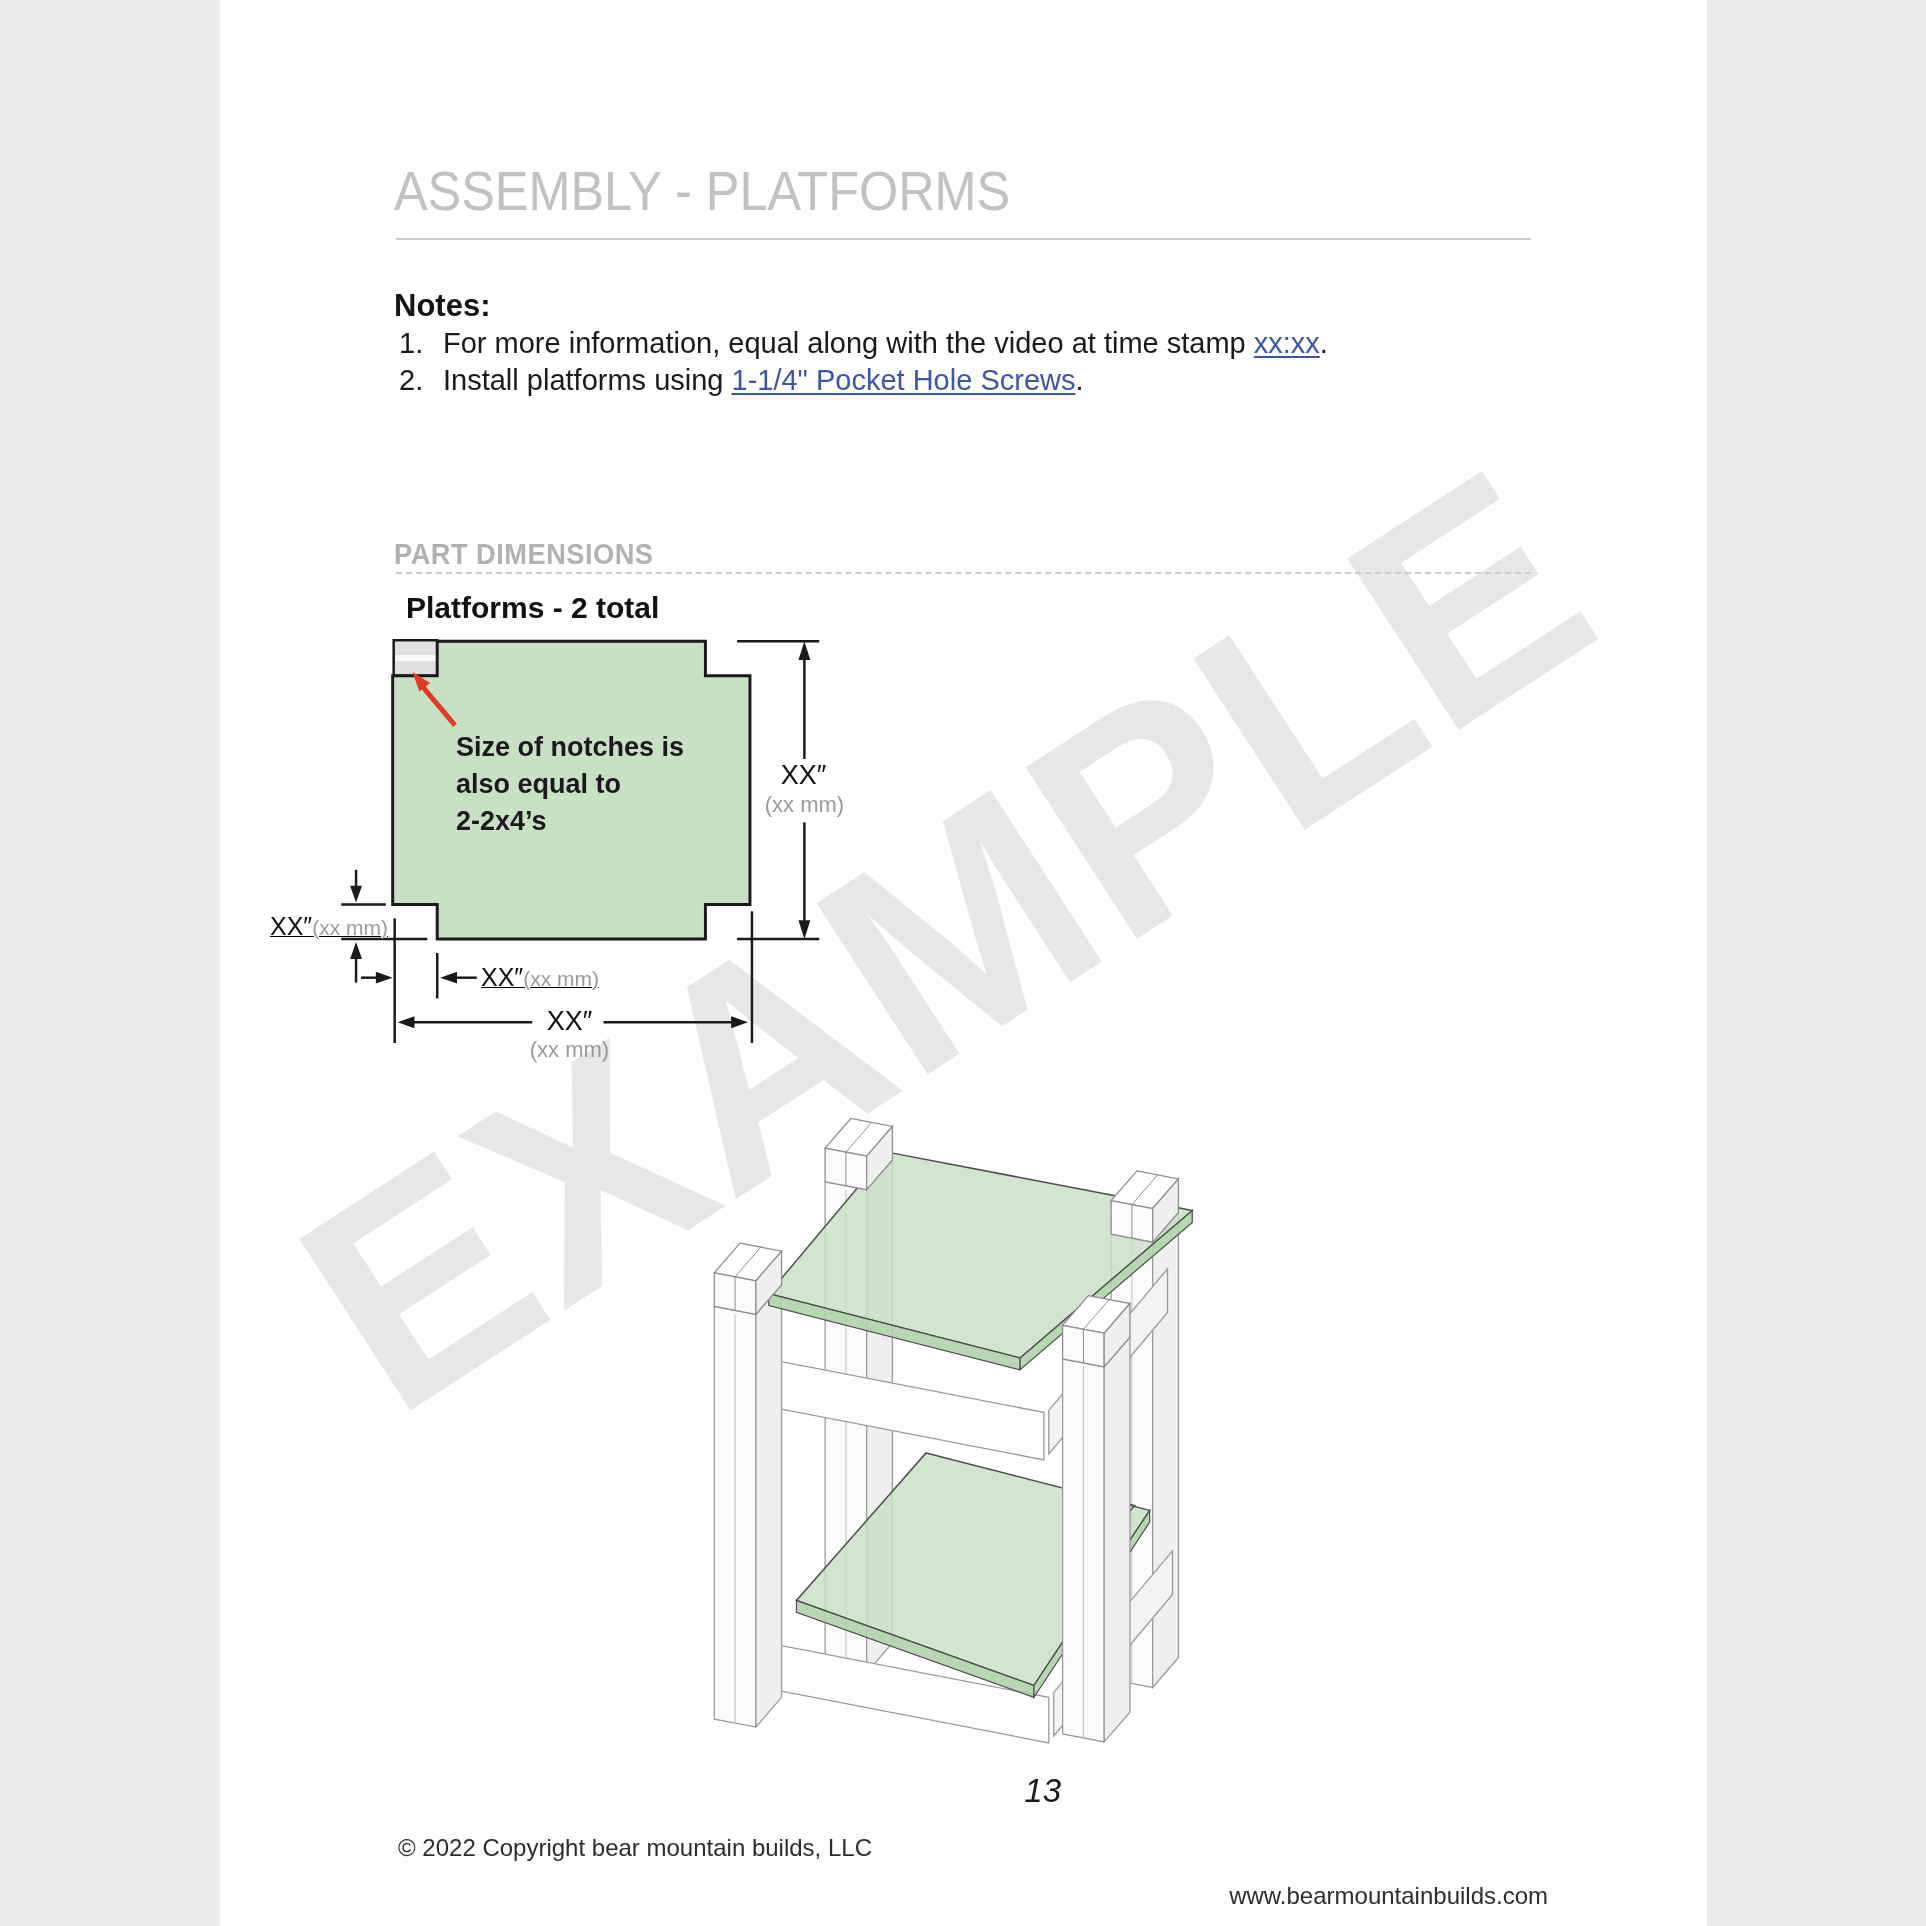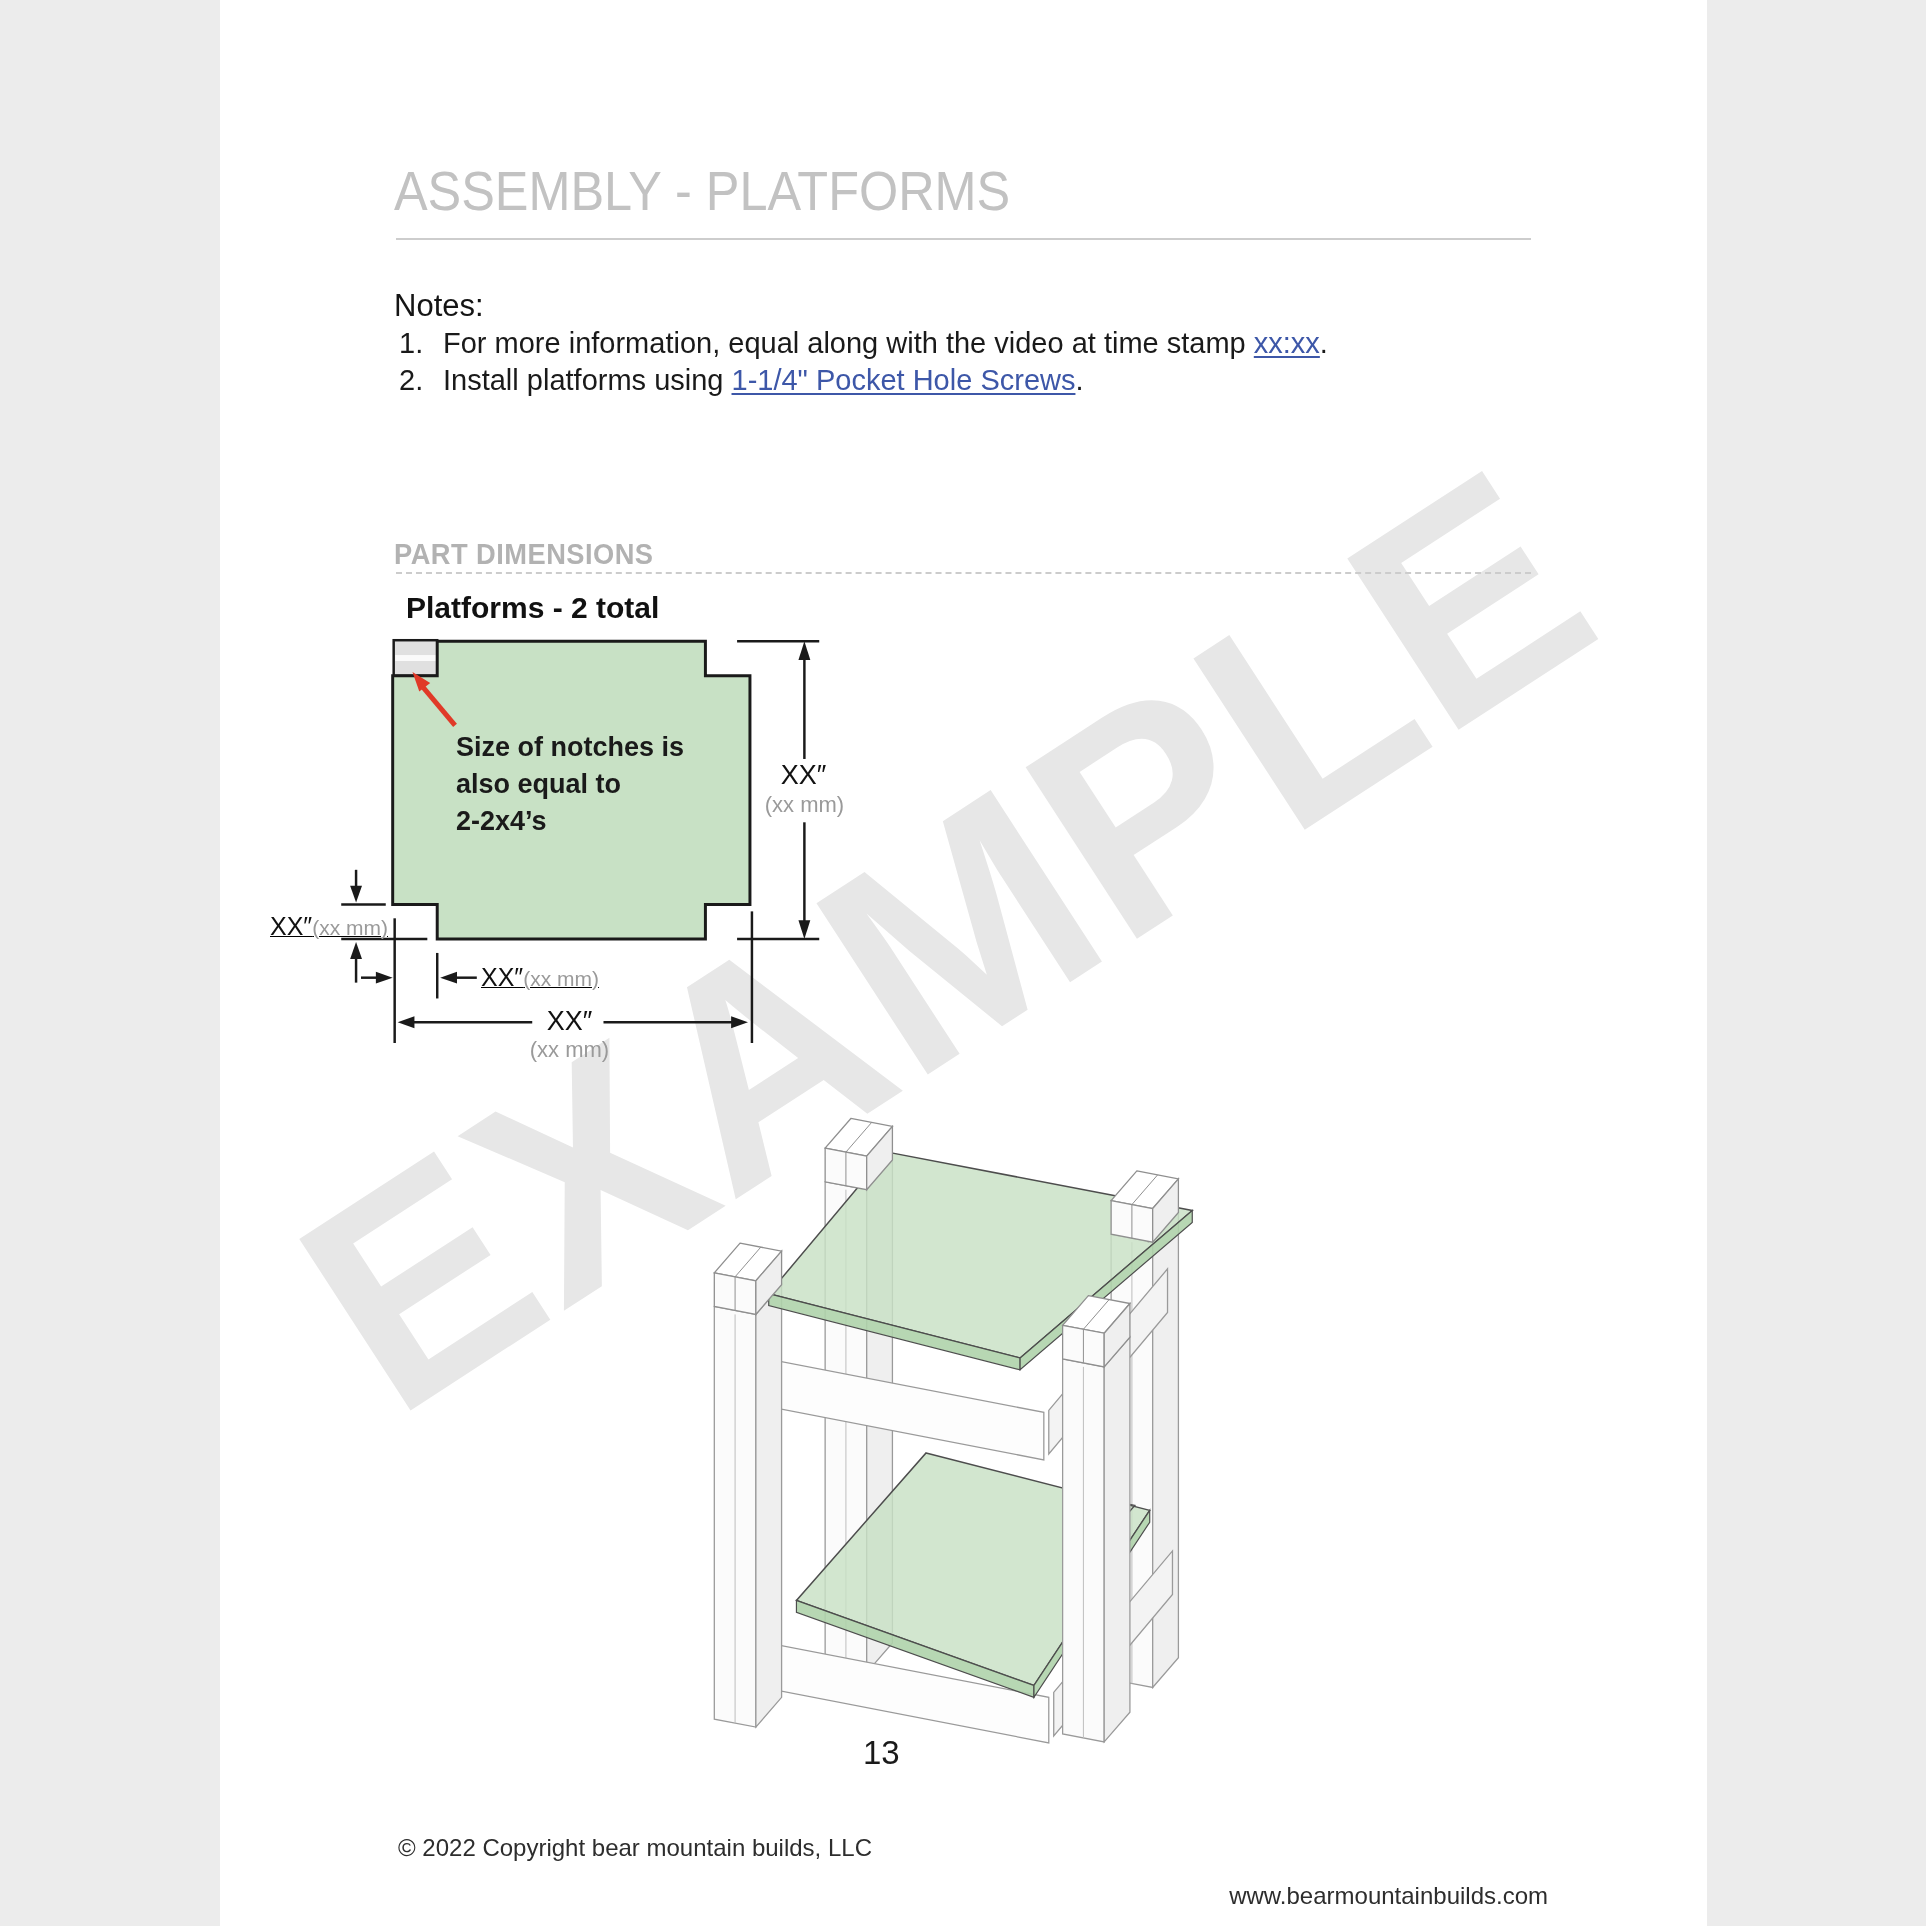--- a/index.html
+++ b/index.html
@@ -14,39 +14,39 @@
     position:absolute;left:129px;top:782px;width:1634px;height:317px;
     font-size:297px;font-weight:700;color:#e7e7e7;text-align:center;line-height:317px;
     transform:rotate(-33deg);transform-origin:center center;
     letter-spacing:2px;user-select:none;white-space:nowrap;
   }
   .doc-title{
     left:394px;top:158px;font-size:56px;color:#c2c2c2;font-weight:400;
     transform:scaleX(0.9);transform-origin:left top;letter-spacing:0px;white-space:nowrap;
   }
   .title-rule{left:396px;top:238px;width:1135px;border-top:2px solid #cdcdcd;height:0;}
-  .notes-heading{left:394px;top:288px;font-size:31px;font-weight:400;color:#151515;}
+  .notes-heading{left:394px;top:288px;font-size:31px;font-weight:700;color:#151515;}
   .note-row{position:absolute;left:399px;font-size:29px;color:#1a1a1a;white-space:nowrap;}
   .note-row .num{display:inline-block;width:44px;}
   .doc-link{color:#3d57a8;text-decoration:underline;text-underline-offset:3px;cursor:pointer;}
   .pd-heading{
     left:394px;top:538px;font-size:29px;font-weight:700;color:#b2b2b2;
     transform:scaleX(0.94);transform-origin:left top;white-space:nowrap;letter-spacing:0.5px;
   }
   .pd-rule{left:396px;top:572px;width:1135px;border-top:2px dashed #cccccc;height:0;}
   .platforms-heading{left:406px;top:591px;font-size:30px;font-weight:700;color:#111111;white-space:nowrap;}
   .annotation{
     left:456px;top:729px;font-size:27px;font-weight:700;color:#1a1a1a;
     line-height:37px;white-space:pre-line;
   }
   .dim-in{font-size:26px;color:#111111;}
   .dim-mm{font-size:21px;color:#9a9a9a;}
   .dim-center{text-align:center;}
   .dim-nowrap{white-space:nowrap;text-decoration:underline;}
-  .page-number{left:863px;top:1734px;width:198px;text-align:left;font-size:33px;color:#1a1a1a;}
+  .page-number{left:863px;top:1772px;width:198px;text-align:right;font-size:33px;color:#1a1a1a;font-style:italic;}
   .footer-left{left:398px;top:1834px;font-size:24px;color:#2d2d2d;white-space:nowrap;}
   .footer-right{left:1148px;top:1834px;width:400px;text-align:right;font-size:24px;color:#2d2d2d;white-space:nowrap;margin-top:48px;}
   svg{display:block;}
 </style>
 </head>
 <body>
 
 <div class="page"></div>
 
 <div class="watermark">EXAMPLE</div>

